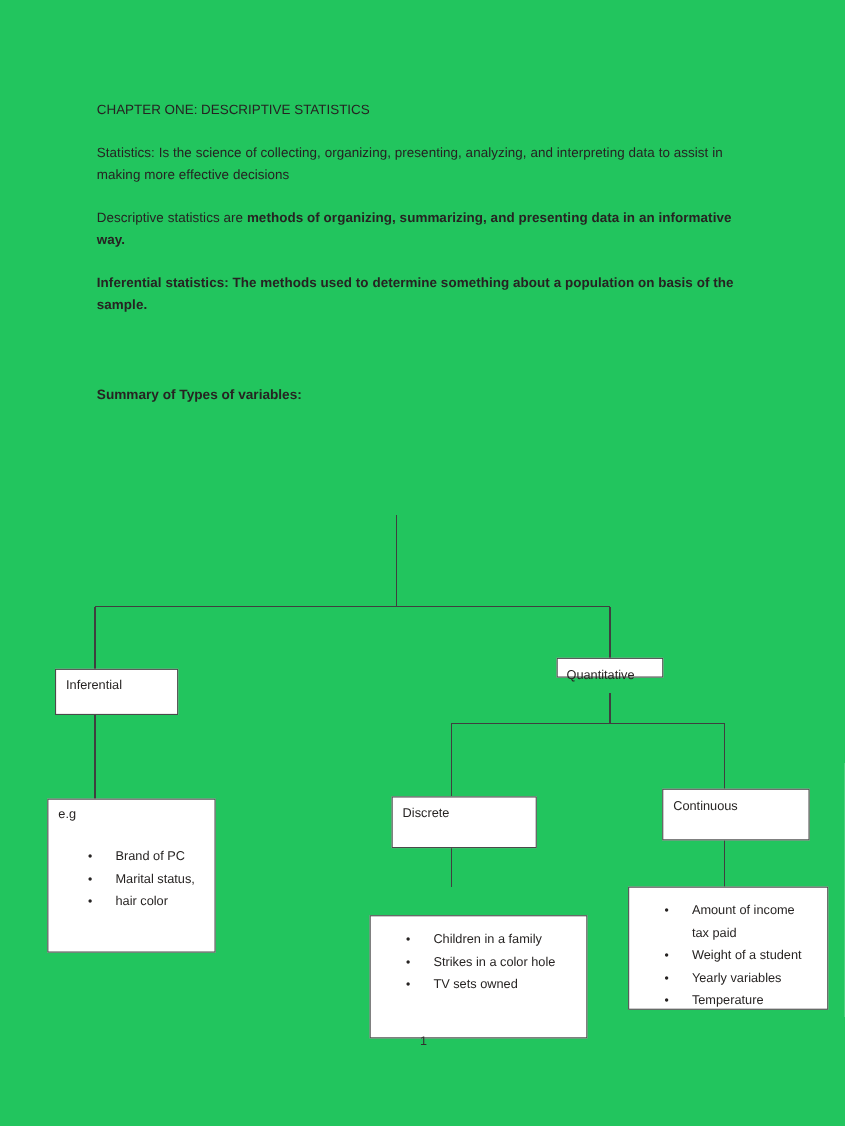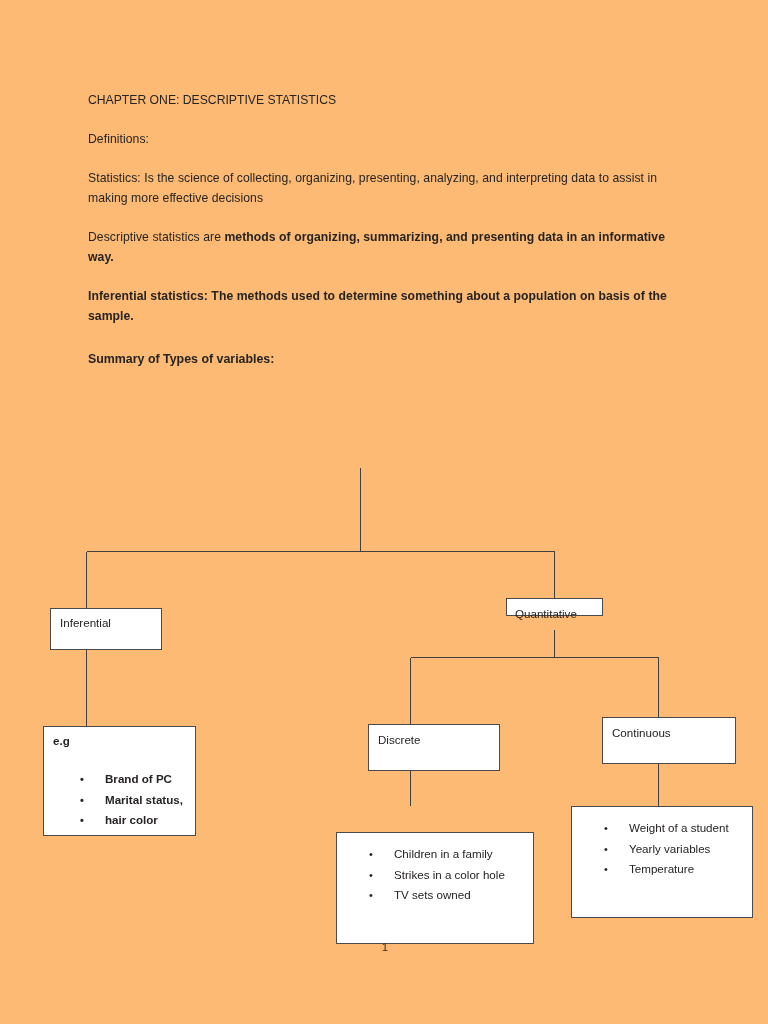--- a/index.html
+++ b/index.html
@@ -13,21 +13,21 @@
     height: 1024px;
     position: relative;
     font-family: "Liberation Sans", sans-serif;
     color: #231f20;
     overflow: hidden;
   }
 
   .page {
     position: absolute;
     inset: 0;
-    background: #fdba74;
+    background: #22c55e;
   }
 
   
   .prose {
     position: absolute;
     left: 88px;
     top: 90px;
     width: 588px;
   }
   .para {
@@ -104,43 +104,42 @@
   #node-quantitative {
     left: 506px;
     top: 598px;
     width: 97px;
     height: 18px;
   }
   #node-quantitative .node-label { left: 8px; top: 7px; }
 
   
   #node-discrete {
-    left: 368px;
+    left: 356px;
     top: 724px;
     width: 132px;
     height: 47px;
   }
   #node-discrete .node-label { left: 9px; top: 7px; }
 
   
   #node-continuous {
     left: 602px;
     top: 717px;
     width: 134px;
     height: 47px;
   }
   #node-continuous .node-label { left: 9px; top: 7px; }
 
   
   #node-qual-examples {
     left: 43px;
     top: 726px;
     width: 153px;
-    height: 110px;
-    font-weight: bold;
+    height: 140px;
   }
   #node-discrete-examples {
     left: 336px;
     top: 832px;
     width: 198px;
     height: 112px;
   }
   #node-continuous-examples {
     left: 571px;
     top: 806px;
@@ -197,21 +196,20 @@
   .page-number span { display: inline-block; margin-left: 2px; }
 </style>
 </head>
 <body>
 
 <div class="page">
 
   <div class="prose">
     <div class="heading-chapter">CHAPTER ONE: DESCRIPTIVE STATISTICS</div>
 
-    <p class="para">Definitions:</p>
 
     <p class="para"><span>Statistics: Is the science of collecting, organizing, presenting, analyzing, and interpreting data to assist in making more effective decisions</span></p>
 
     <p class="para"><span>Descriptive statistics are </span><b>methods of organizing, summarizing, and presenting data in an informative way.</b></p>
 
     <p class="para bold"><span>Inferential statistics: The methods used to determine something about a population on basis of the sample.</span></p>
   </div>
 
   <div class="summary-heading">Summary of Types of variables:</div>
 
@@ -266,20 +264,22 @@
   <div class="node" id="node-discrete-examples">
     <ul class="bullets">
         <li>Children in a family</li>
         <li>Strikes in a color hole</li>
         <li>TV sets owned</li>
       </ul>
   </div>
 
   <div class="node" id="node-continuous-examples">
     <ul class="bullets">
+        <li>Amount of income
+tax paid</li>
         <li>Weight of a student</li>
         <li>Yearly variables</li>
         <li>Temperature</li>
       </ul>
   </div>
 
   <div class="page-number"><span>1</span></div>
 
 </div>
 

